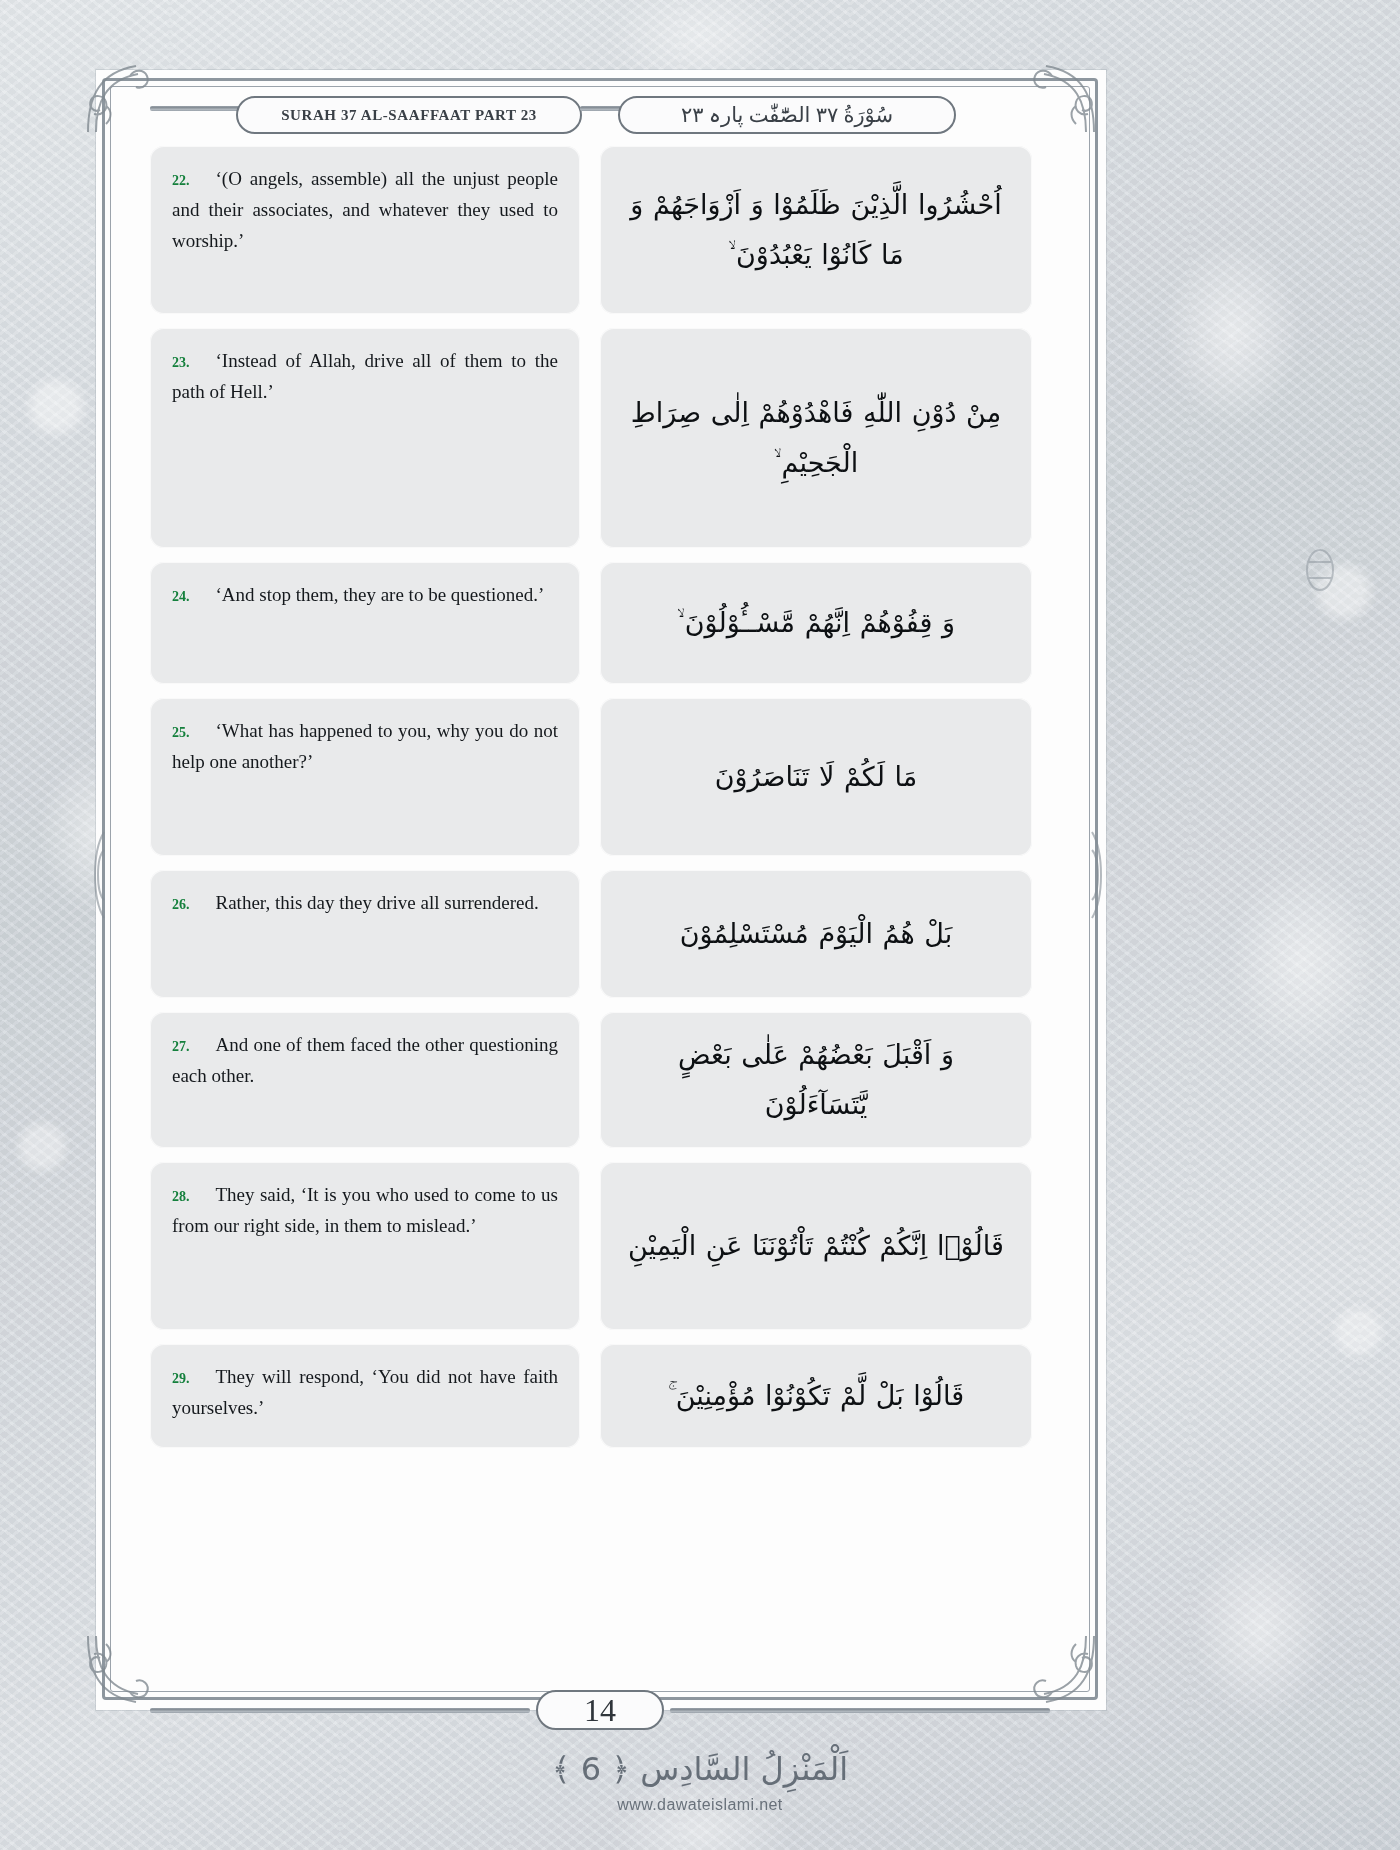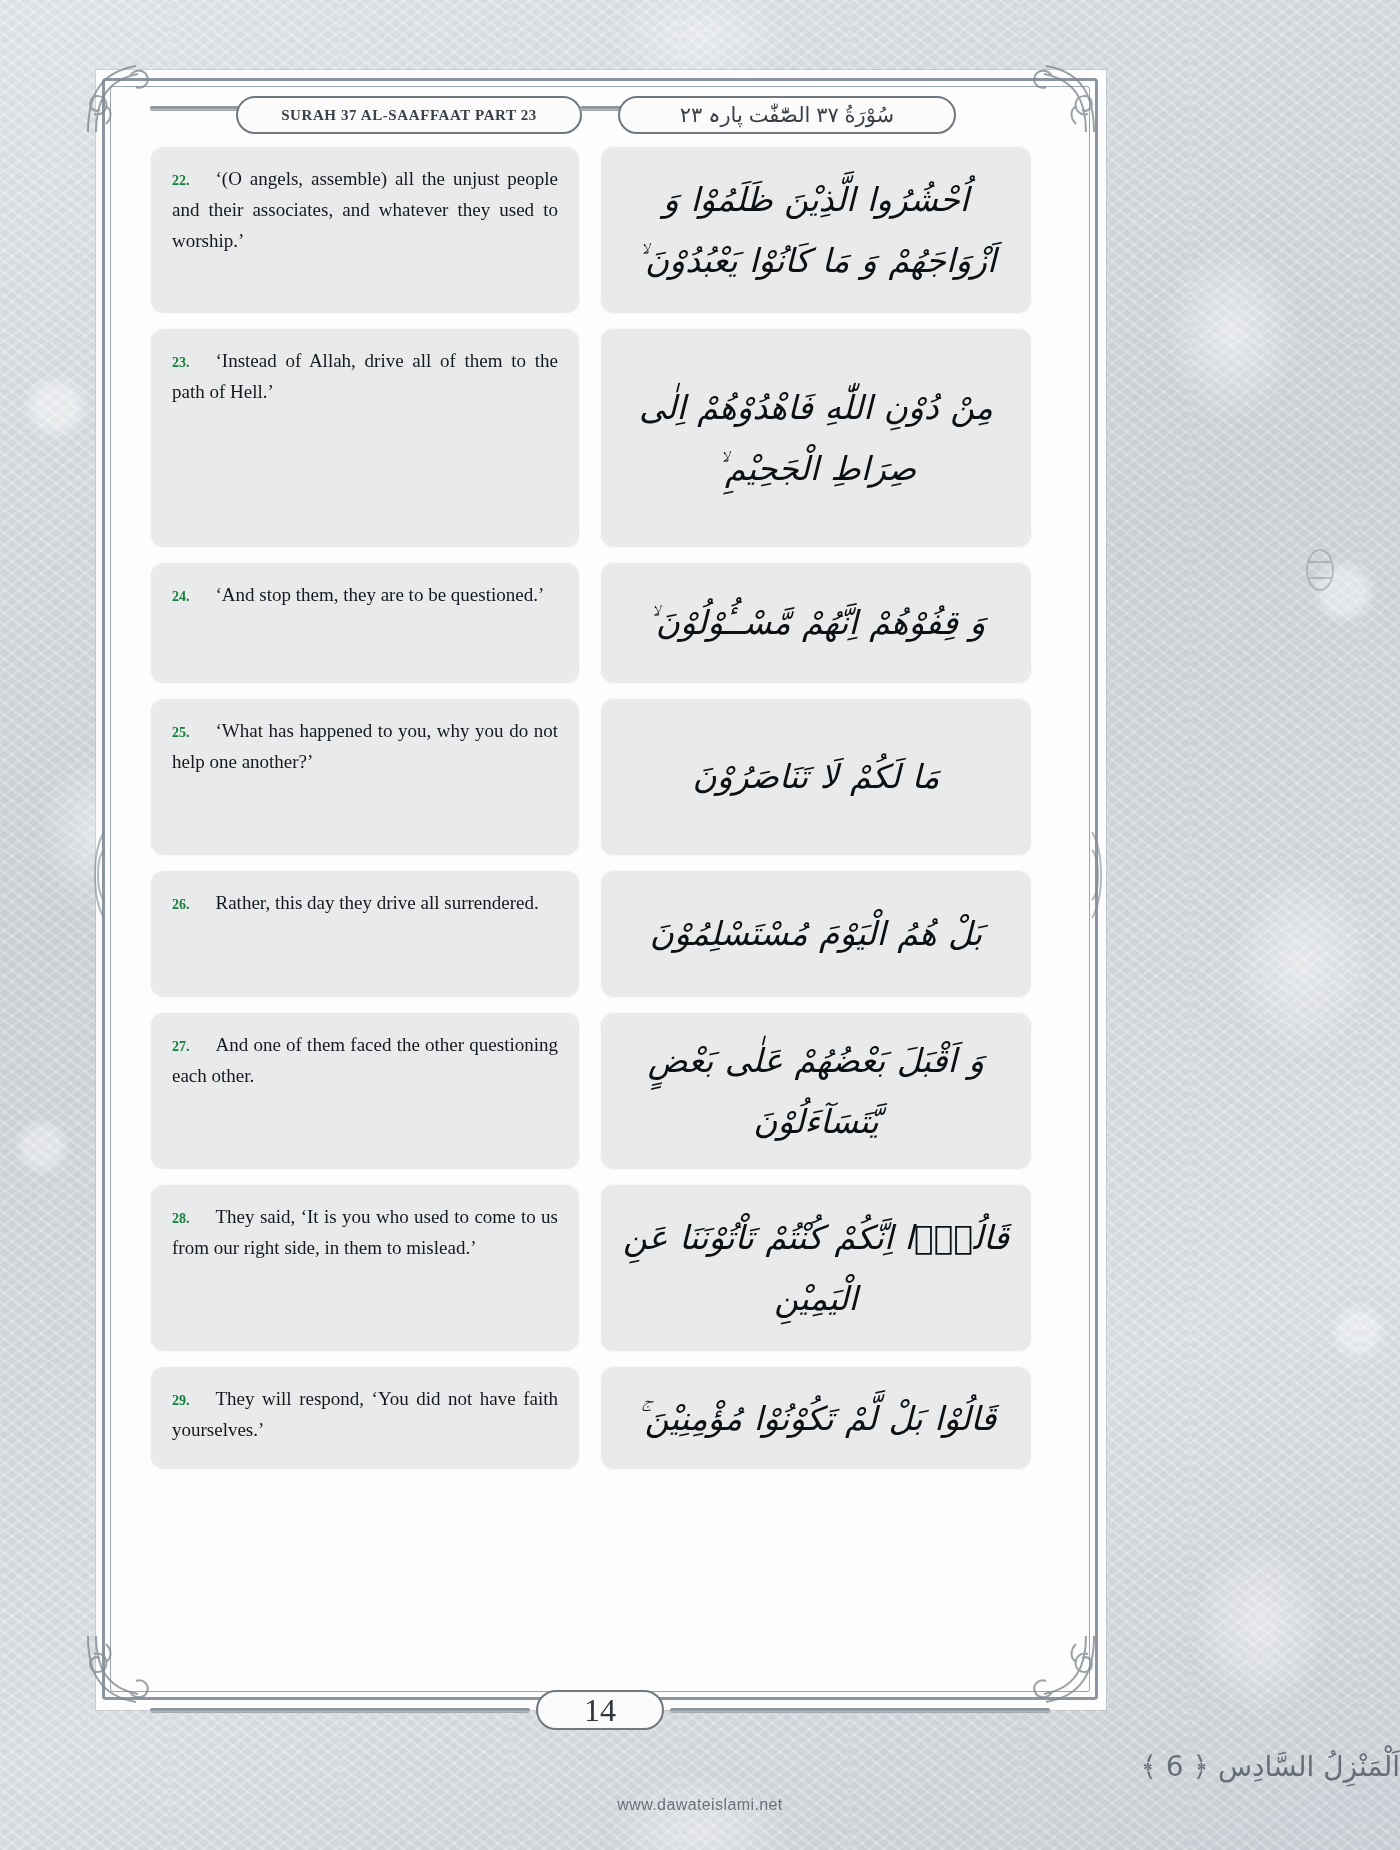--- a/index.html
+++ b/index.html
@@ -123,21 +123,21 @@
     letter-spacing:.6px;
     color:#3a4047;
     white-space:nowrap;
     font-weight:600;
   }
   .hdr-text-ar{
     font-size:21px;
     color:#3a4047;
     direction:rtl;
     white-space:nowrap;
-    font-family:Liberation Sans, sans-serif;
+    font-family:Liberation Serif, serif;
   }
 
   
   .verses{
     position:absolute;
     left:150px; top:146px;
     width:900px;
   }
   .verse-row{
     display:flex;
@@ -169,26 +169,25 @@
     margin-right:26px;
     font-family:"Liberation Serif", serif;
   }
   .v-text{
     font-size:19px;
     line-height:1.62;
     color:#15191d;
     font-family:"Liberation Serif", serif;
   }
   .ar-text{
-    font-size:33px;
+    font-size:27px;
     line-height:1.85;
     color:#0d1013;
     font-family:"DejaVu Sans", sans-serif;
     word-spacing:1px;
-    font-style:italic;
   }
 
   
   .h1 .cell { min-height:168px; }
   .h2 .cell { min-height:220px; }
   .h3 .cell { min-height:122px; }
   .h4 .cell { min-height:158px; }
   .h5 .cell { min-height:128px; }
   .h6 .cell { min-height:100px; }
   .h7 .cell { min-height:168px; }
@@ -216,22 +215,22 @@
     background:#fbfbfc;
     display:flex; align-items:center; justify-content:center;
     font-size:32px; color:#2f353b;
     font-family:"Liberation Serif", serif;
   }
 
   .footer-ar{
     position:absolute;
     left:0; top:1750px;
     width:1400px;
-    text-align:right;
-    font-size:28px;
+    text-align:center;
+    font-size:32px;
     color:#5d6670;
     font-family:"DejaVu Sans", sans-serif;
     direction:rtl;
     opacity:.92;
   }
   .footer-url{
     position:absolute;
     left:0; top:1796px;
     width:1400px;
     text-align:center;

